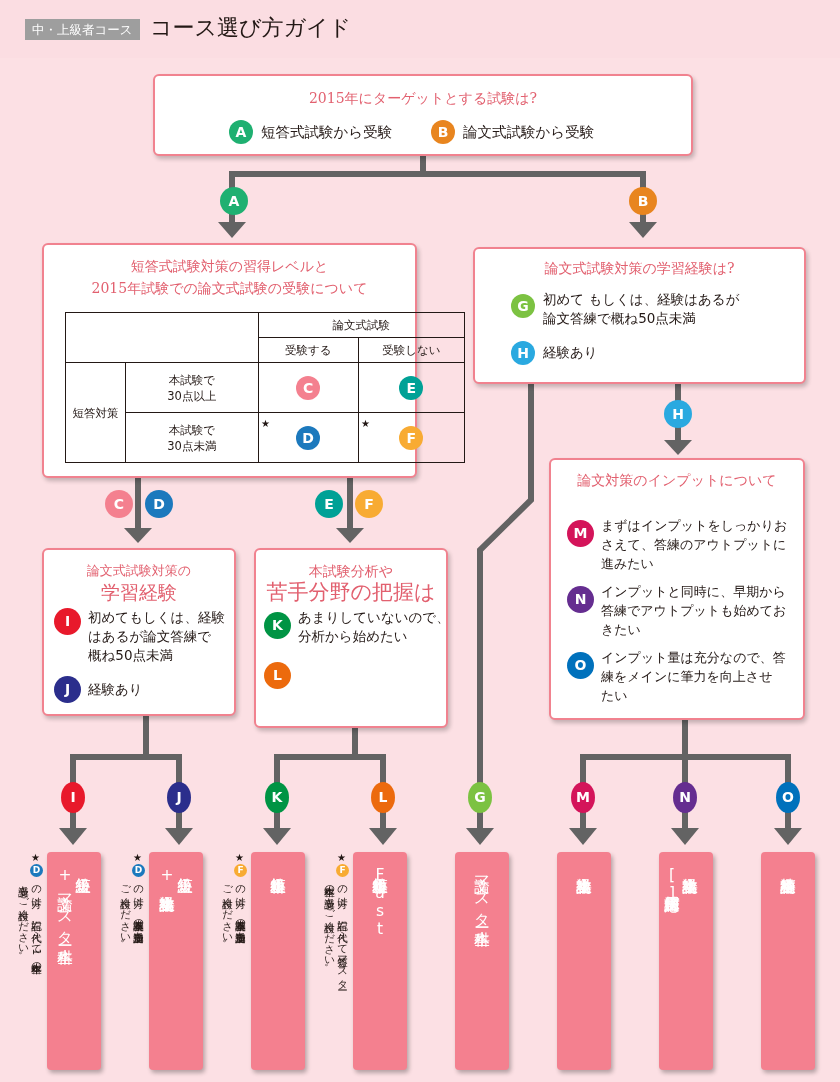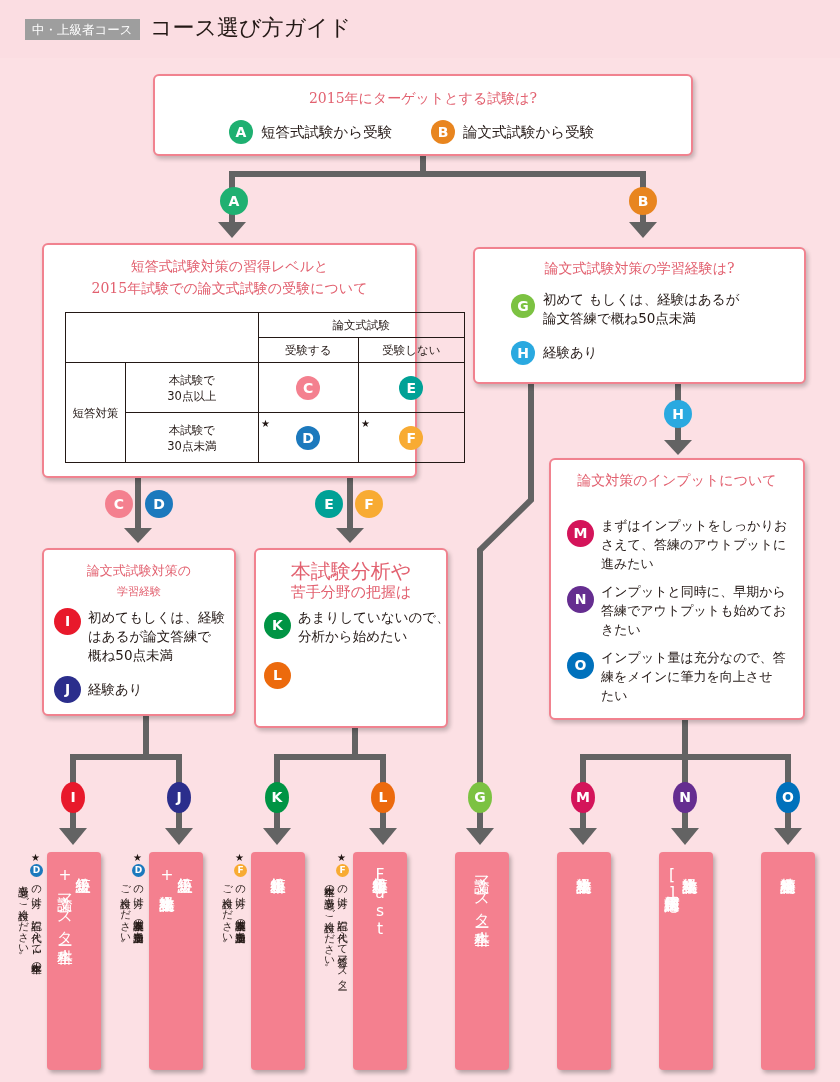--- a/index.html
+++ b/index.html
@@ -137,36 +137,36 @@
 論文答練で概ね50点未満</span>
   </div>
   <div class="opt" style="left:36px;top:92px;width:280px;height:24px;">
     <span class="ib" style="background:#2aa9e0">H</span>
     <span class="txt" style="top:2px;">経験あり</span>
   </div>
 </div>
 
 <div class="box" style="left:42px;top:548px;width:194px;height:168px;">
   <div class="box-title" style="position:absolute;left:0;right:0;top:10px;font-size:13px;">論文式試験対策の</div>
-  <div class="box-title" style="position:absolute;left:0;right:0;top:31px;font-size:11px;">学習経験</div>
+  <div class="box-title" style="position:absolute;left:0;right:0;top:31px;font-size:19px;">学習経験</div>
   <div class="opt" style="left:10px;top:58px;width:180px;height:58px;">
     <span class="ib" style="background:#e8192b;width:27px;height:27px;line-height:27px;">I</span>
     <span class="txt" style="white-space:pre;left:34px;">初めてもしくは、経験
 はあるが論文答練で
 概ね50点未満</span>
   </div>
   <div class="opt" style="left:10px;top:126px;width:180px;height:27px;">
     <span class="ib" style="background:#2b2e8c;width:27px;height:27px;line-height:27px;">J</span>
     <span class="txt" style="left:34px;top:4px;">経験あり</span>
   </div>
 </div>
 
 <div class="box" style="left:254px;top:548px;width:194px;height:180px;">
-  <div class="box-title" style="position:absolute;left:0;right:0;top:10px;font-size:20px;">本試験分析や</div>
-  <div class="box-title" style="position:absolute;left:0;right:0;top:31px;font-size:15px;">苦手分野の把握は</div>
+  <div class="box-title" style="position:absolute;left:0;right:0;top:10px;font-size:14px;">本試験分析や</div>
+  <div class="box-title" style="position:absolute;left:0;right:0;top:31px;font-size:21px;">苦手分野の把握は</div>
   <div class="opt" style="left:8px;top:58px;width:184px;height:40px;">
     <span class="ib" style="background:#009444;width:27px;height:27px;line-height:27px;top:4px;">K</span>
     <span class="txt" style="white-space:pre;left:34px;">あまりしていないので、
 分析から始めたい</span>
   </div>
   <div class="opt" style="left:8px;top:108px;width:184px;height:58px;">
     <span class="ib" style="background:#ec6a0d;width:27px;height:27px;line-height:27px;top:4px;">L</span>
   </div>
 </div>
 

